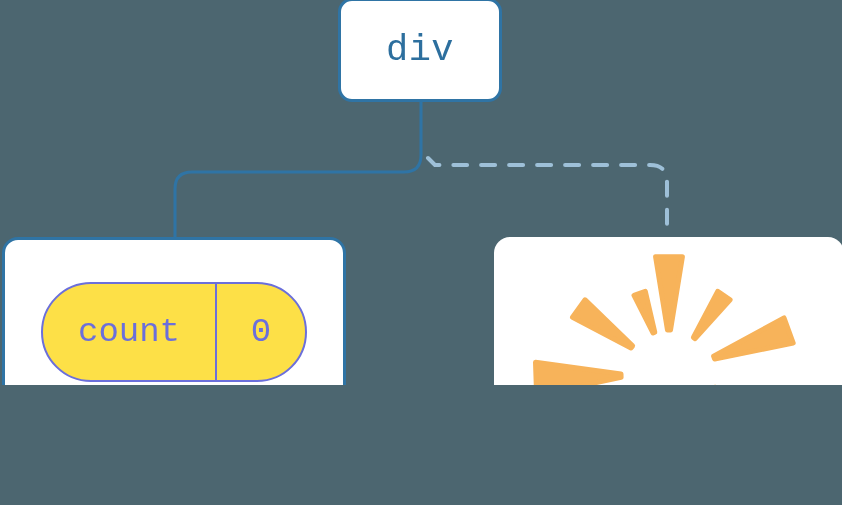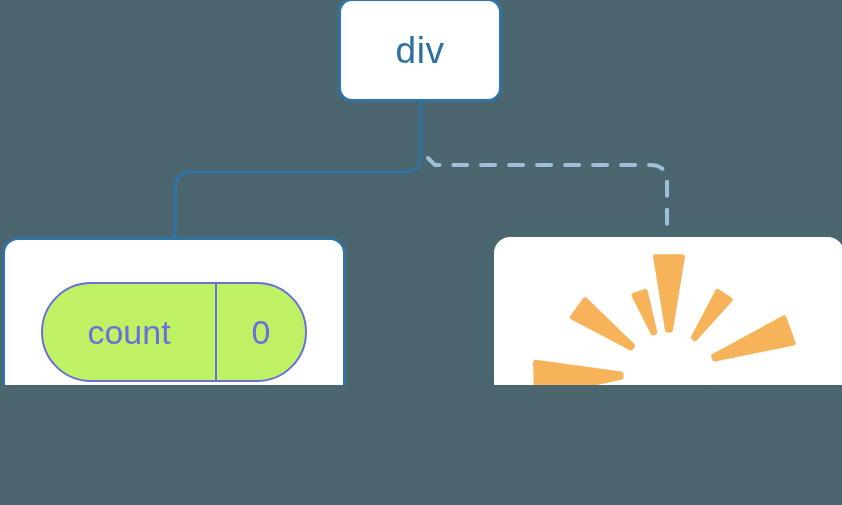--- a/index.html
+++ b/index.html
@@ -6,21 +6,21 @@
     margin: 0;
     padding: 0;
     background: #4c6670;
   }
   #stage {
     position: relative;
     width: 842px;
     height: 385px;
     background: #4c6670;
     overflow: hidden;
-    font-family: Liberation Sans, sans-serif;
+    font-family: Liberation Mono, monospace;
   }
 
   
   #connectors {
     position: absolute;
     left: 0; top: 0;
     width: 842px;
     height: 505px;
     z-index: 1;
   }
@@ -73,21 +73,21 @@
   }
 
   
   .pill {
     display: inline-flex;
     align-items: stretch;
     border: 2px solid #6b6fdb;
     border-radius: 999px;
     height: 96px;
     overflow: hidden;
-    background: #bef264;
+    background: #fde047;
   }
   .pill .pill-key,
   .pill .pill-val {
     display: flex;
     align-items: center;
     justify-content: center;
     color: #6b6fdb;
     font-size: 34px;
     line-height: 1;
   }

